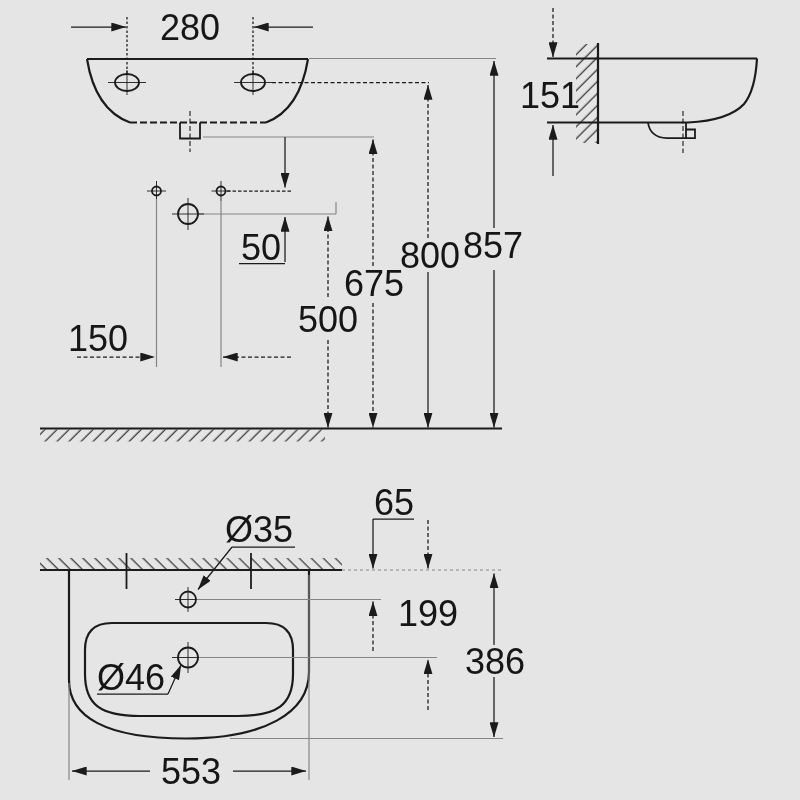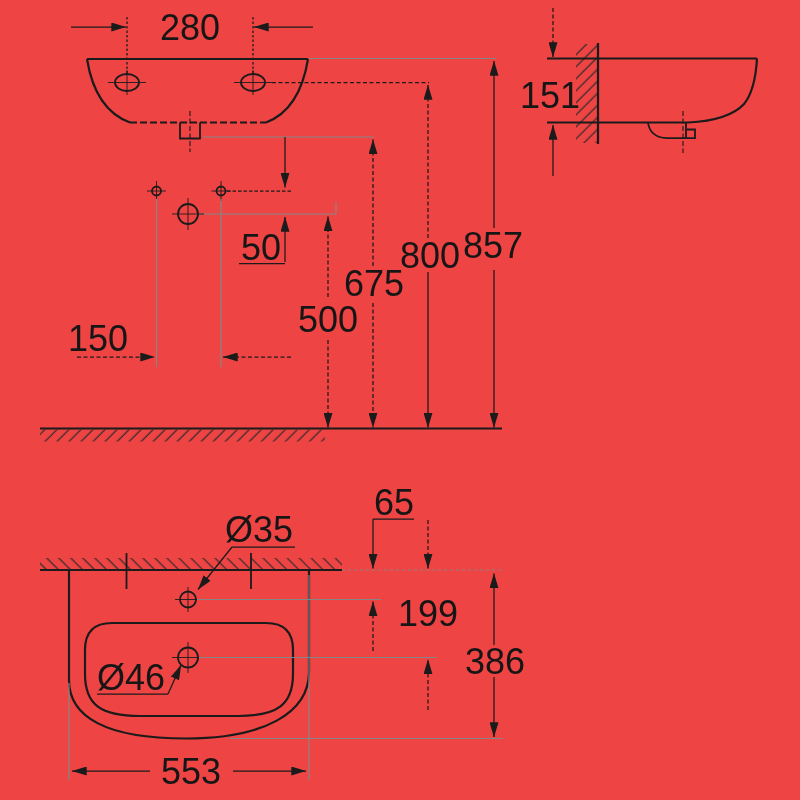--- a/index.html
+++ b/index.html
@@ -1,16 +1,16 @@
 <!DOCTYPE html>
 <html><head>
 <meta charset="utf-8">
 <style>
   html,body{margin:0;padding:0;background:#ffffff;}
-  .stage{position:relative;width:800px;height:800px;background:#ef4444;overflow:hidden;}
+  .stage{position:relative;width:800px;height:800px;background:#e5e5e5;overflow:hidden;}
   svg{display:block;}
   text{font-family:"Liberation Sans","DejaVu Sans",sans-serif;font-size:36px;fill:#161616;}
   .obj{stroke:#1b1b1b;fill:none;stroke-width:2.2;stroke-linecap:butt;}
   .obj-thin{stroke:#1b1b1b;fill:none;stroke-width:1.8;}
   .dim{stroke:#1b1b1b;fill:none;stroke-width:1.25;}
   .dash{stroke-dasharray:4 2.5;}
   .dot{stroke-dasharray:2.5 2;}
   .cl{stroke:#1b1b1b;stroke-width:1.1;stroke-dasharray:5 2.5;fill:none;}
   .ref{stroke:#858585;stroke-width:1.2;fill:none;}
   .tick{stroke:#1b1b1b;stroke-width:0.9;fill:none;}

